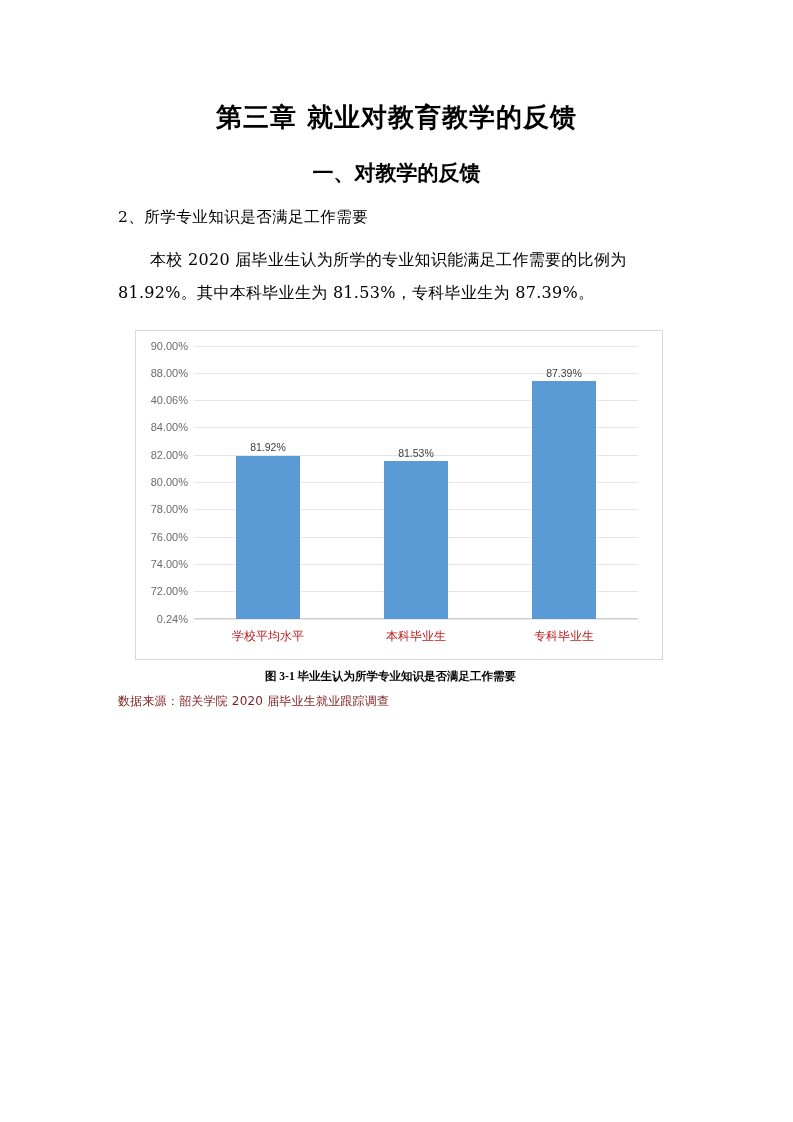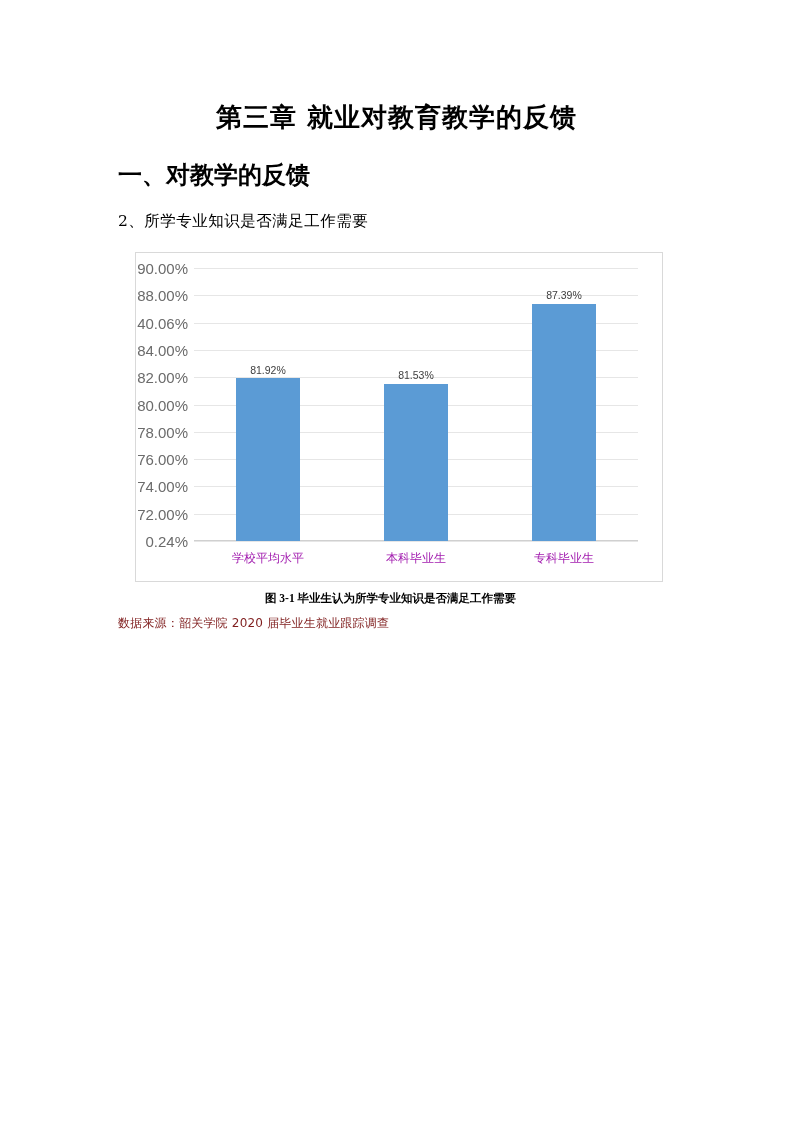--- a/index.html
+++ b/index.html
@@ -26,21 +26,22 @@
     padding-top: 100px;
     text-align: center;
     font-size: 26px;
     font-weight: bold;
     letter-spacing: 1px;
     font-family: "DejaVu Serif", serif;
   }
   .section-title {
     margin: 0;
     padding-top: 24px;
-    font-size: 24px;
+    text-align: center;
+    font-size: 21px;
     font-weight: bold;
     font-family: "DejaVu Serif", serif;
   }
   .subsection {
     margin: 0;
     padding-top: 20px;
     font-size: 15.5px;
     font-family: "DejaVu Serif", serif;
     letter-spacing: 0.5px;
   }
@@ -68,21 +69,21 @@
     position: absolute;
     left: 58px;
     top: 15px;
     right: 24px;
     bottom: 40px;
   }
   .ytick {
     position: absolute;
     right: calc(100% + 6px);
     transform: translateY(-50%);
-    font-size: 15px;
+    font-size: 11px;
     color: #6b6b6b;
     white-space: nowrap;
     font-family: "Liberation Sans", sans-serif;
   }
   .gridline {
     position: absolute;
     left: 0;
     right: 0;
     height: 1px;
     background: #e6e6e6;
@@ -128,21 +129,21 @@
     position: absolute;
     left: 58px;
     right: 24px;
     bottom: 14px;
     display: flex;
   }
   .xlabel {
     flex: 1 1 0;
     text-align: center;
     font-size: 12px;
-    color: #a21caf;
+    color: #b91c1c;
     font-family: "DejaVu Sans", sans-serif;
   }
   .figure-caption {
     margin: 0;
     padding-top: 9px;
     padding-left: 17px;
     width: 528px;
     text-align: center;
     font-size: 11.5px;
     font-weight: bold;
@@ -163,20 +164,21 @@
 <body>
 
 <div class="page">
 
   <h1 class="doc-title">第三章 就业对教育教学的反馈</h1>
 
   <h2 class="section-title">一、对教学的反馈</h2>
 
   <p class="subsection">2、所学专业知识是否满足工作需要</p>
 
+  <p class="para">本校 2020 届毕业生认为所学的专业知识能满足工作需要的比例为 81.92%。其中本科毕业生为 81.53%，专科毕业生为 87.39%。</p>
 
   <div class="chart-box">
     <div class="plot">
 
       <div class="gridline" style="top:0%"></div>
       <div class="ytick" style="top:0%">90.00%</div>
       <div class="gridline" style="top:10%"></div>
       <div class="ytick" style="top:10%">88.00%</div>
       <div class="gridline" style="top:20%"></div>
       <div class="ytick" style="top:20%">40.06%</div>

